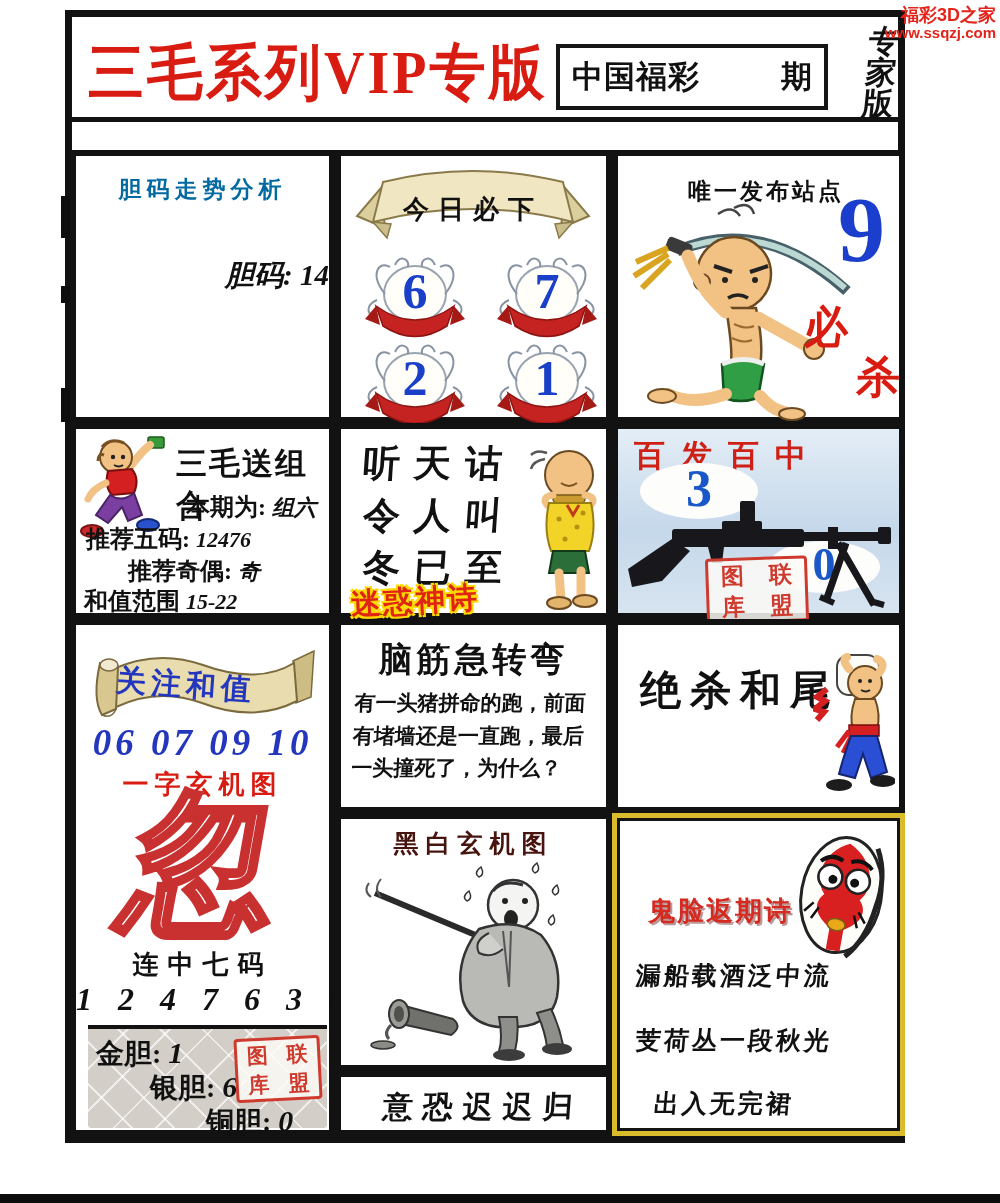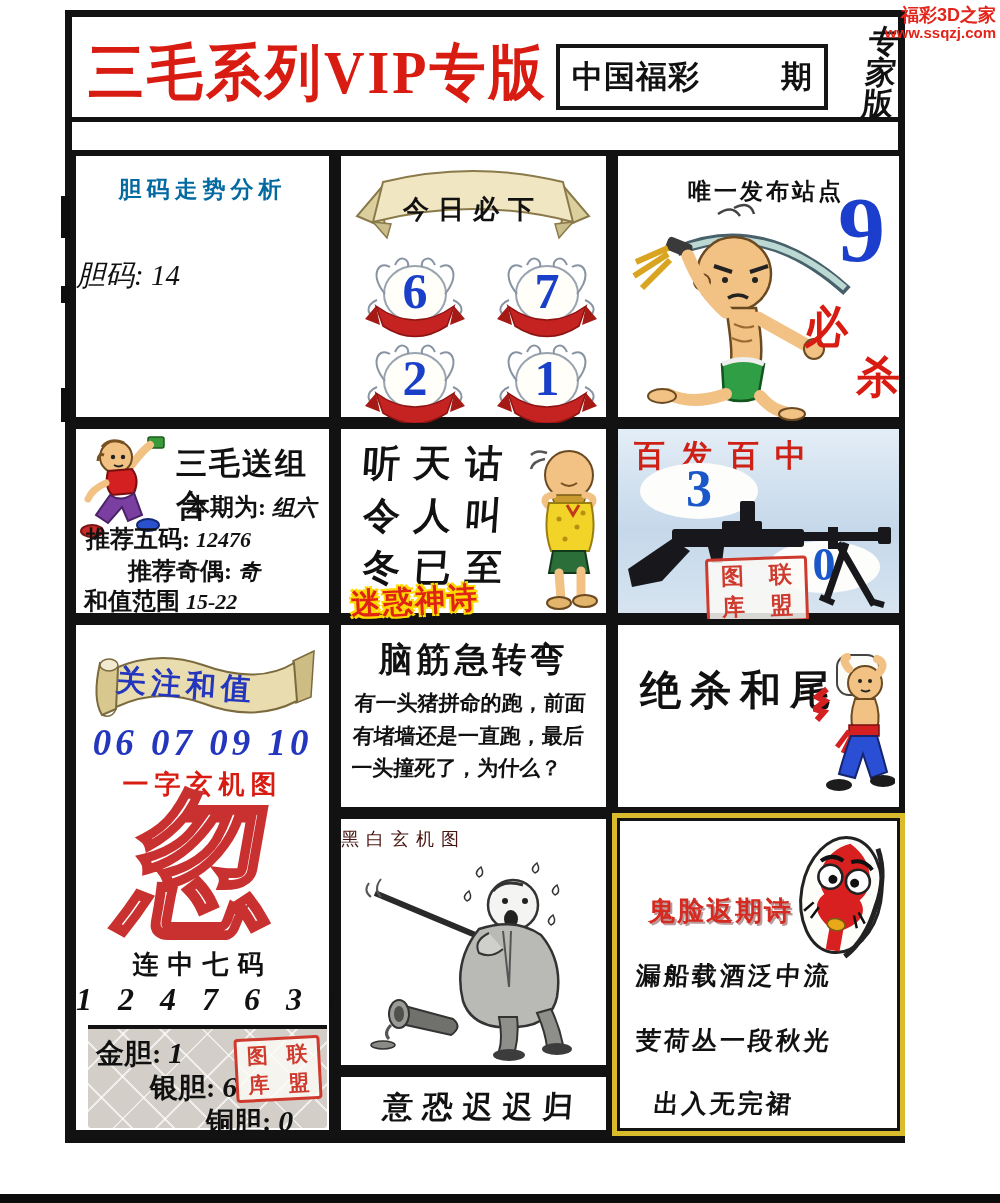--- a/index.html
+++ b/index.html
@@ -22,21 +22,21 @@
            text-align:center;transform:skewX(-6deg);}
   .site-badge{right:4px;top:6px;text-align:right;color:#e3241b;line-height:1.05;
               font-family:"Liberation Sans","DejaVu Sans",sans-serif;}
   .site-name{font-size:18px;font-weight:900;}
   .site-url{font-size:15px;font-weight:900;}
   
   .cell{position:absolute;box-sizing:border-box;background:#fff;border:6px solid #121212;}
   
   .danma-title{left:0;right:0;top:18px;text-align:center;color:#0369a1;font-weight:900;
                font-size:23px;letter-spacing:5px;}
-  .danma-value{left:0;right:0;top:100px;text-align:left;font-size:29px;font-weight:400;
+  .danma-value{left:0;right:0;top:100px;text-align:right;font-size:29px;font-weight:700;
                font-style:italic;}
   .ribbon-wrap{left:12px;top:8px;width:240px;height:92px;}
   .ribbon-text{left:0;right:0;top:28px;text-align:center;font-size:26px;font-weight:900;letter-spacing:9px;}
   .wreath{position:absolute;width:112px;height:92px;}
   .wreath .num{position:absolute;left:0;right:0;top:8px;text-align:center;font-size:50px;
                font-weight:900;color:#1a3fc8;}
   .station-title{left:70px;top:20px;font-size:23px;font-weight:900;letter-spacing:3px;}
   .kill-number{right:14px;top:26px;font-size:94px;font-weight:900;color:#1c3ecc;line-height:1;}
   .kill-char{font-size:44px;font-weight:900;color:#d91c12;line-height:1;}
   
@@ -72,21 +72,21 @@
   .dan-box{left:2px;right:2px;top:400px;bottom:2px;background:
            repeating-linear-gradient(45deg,rgba(255,255,255,.65) 0 2px,rgba(0,0,0,0) 2px 30px),
            repeating-linear-gradient(-45deg,rgba(255,255,255,.65) 0 2px,rgba(0,0,0,0) 2px 30px),
            #d3cfc8;border-top:4px solid #121212;margin-left:10px;}
   .dan-line{position:absolute;font-size:28px;font-weight:900;white-space:nowrap;}
   .dan-line .hand{font-style:italic;font-size:30px;}
   
   .riddle-title{left:0;right:0;top:12px;text-align:center;font-size:34px;font-weight:900;letter-spacing:4px;}
   .riddle-text{left:12px;right:10px;top:62px;font-size:21px;font-weight:900;line-height:1.55;
                transform:skewX(-3deg);}
-  .heibai-title{left:0;right:0;top:8px;font-size:18px;font-weight:400;
+  .heibai-title{left:0;right:0;top:8px;text-align:center;font-size:25px;font-weight:700;
                 letter-spacing:7px;color:#47140f;}
   .yikong-text{left:42px;top:10px;font-size:30px;font-weight:900;letter-spacing:10px;
                transform:skewX(-4deg);white-space:nowrap;}
   
   .juesha-title{left:22px;top:38px;font-size:41px;font-weight:900;letter-spacing:9px;white-space:nowrap;}
   .juesha-value{left:20px;top:112px;font-size:40px;font-weight:900;font-style:italic;
                 letter-spacing:4px;white-space:nowrap;}
   .guilian-cell{left:612px;top:813px;width:293px;height:323px;border:5px solid #d9bb2b;
                 background:#fff;}
   .guilian-inner{position:absolute;inset:0;border:3px solid #141414;}

